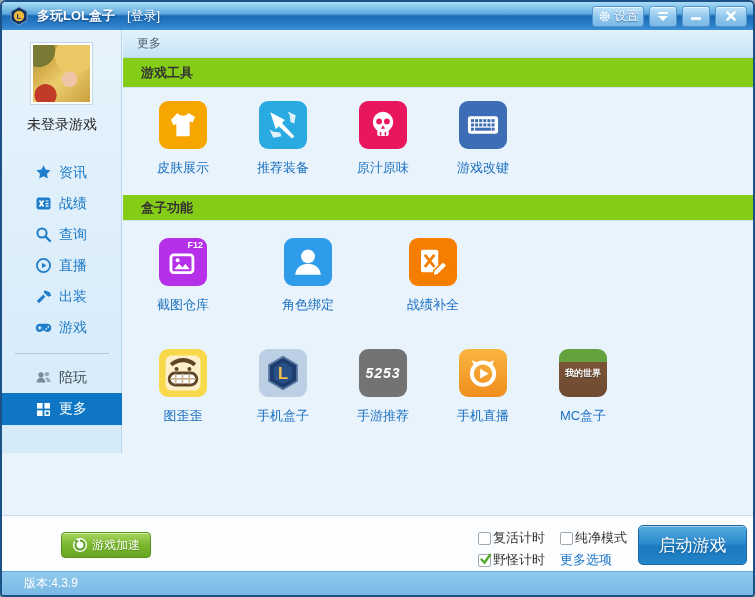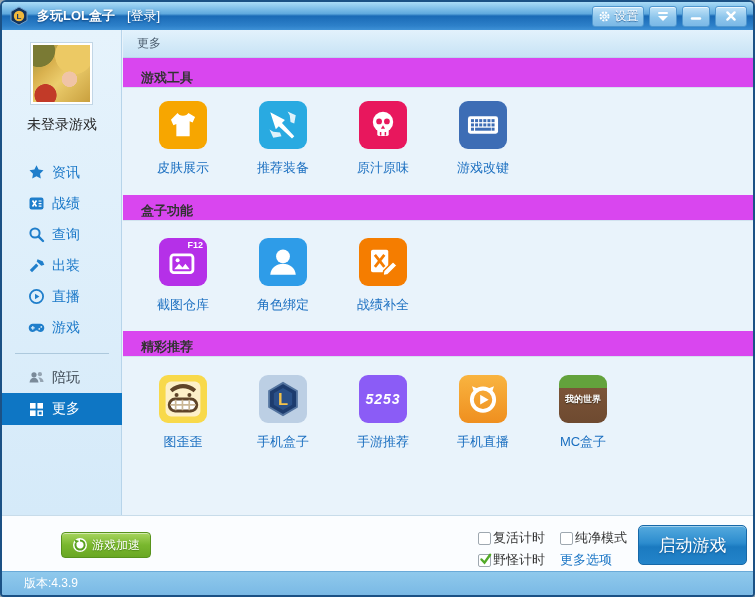--- a/index.html
+++ b/index.html
@@ -25,73 +25,73 @@
     box-shadow:inset 0 1px 0 rgba(255,255,255,.7);
     display:flex; align-items:center; justify-content:center; cursor:pointer;
   }
   .btn-settings { width:52px; gap:4px; color:#fff; font-size:12px; text-shadow:0 1px 1px rgba(20,80,140,.8); }
   .btn-skin { width:28px; flex-direction:column; }
   .btn-min { width:28px; } .btn-close { width:32px; }
   .skin-bar { width:10px; height:2px; background:#fff; border-radius:1px; margin-bottom:2px; }
   .skin-tri { width:0; height:0; border:5px solid transparent; border-top:5px solid #fff; border-bottom:0; }
   
   .sidebar {
-    position:absolute; left:0; top:28px; width:120px; height:485px;
+    position:absolute; left:0; top:28px; width:120px; height:423px;
     background:linear-gradient(180deg,#e6f3fc 0%,#d5eaf9 100%);
     border-right:1px solid #b7d4ea;
     text-decoration:underline;
   }
   .avatar-box { position:absolute; left:28px; top:12px; width:63px; height:63px; background:#fff; border:1px solid #c2d6e6; padding:2px; }
   .avatar {
     width:57px; height:57px;
     background:
       radial-gradient(circle at 64% 60%, #f0c4a6 0 15%, rgba(0,0,0,0) 16%),
       radial-gradient(circle at 22% 88%, #c23a28 0 16%, rgba(0,0,0,0) 17%),
       radial-gradient(circle at 72% 18%, #ecc964 0 30%, rgba(0,0,0,0) 31%),
       radial-gradient(circle at 10% 10%, #7a7a34 0 22%, rgba(0,0,0,0) 23%),
       linear-gradient(135deg,#96913e 0%,#d9b14e 32%,#eccd6d 55%,#c9a03e 100%);
   }
   .avatar-status { position:absolute; left:0; top:86px; width:120px; text-align:center; font-size:14px; color:#222; }
   .side-menu { position:absolute; left:0; top:127px; width:120px; }
-  .side-item { height:31px; display:flex; align-items:center; padding-left:26px; cursor:pointer; font-size:14px; color:#1a78c8; }
+  .side-item { height:31px; display:flex; align-items:center; padding-left:33px; cursor:pointer; font-size:14px; color:#1a78c8; }
   .side-item .s-ico { width:17px; height:17px; margin-right:7px; flex:0 0 17px; }
   .side-divider { position:absolute; left:13px; top:323px; width:94px; border-top:1px solid #adc9dd; }
   .side-menu2 { position:absolute; left:0; top:332px; width:120px; }
   .side-item.secondary { height:31px; color:#3c4752; }
   .side-item.selected { height:32px; background:#0e76c4; color:#fff; }
   
   .content { position:absolute; left:121px; top:28px; width:630px; height:485px; background:#e9f3fb; }
   .topbar {
     height:28px; background:linear-gradient(180deg,#e3f2fc 0%,#c7e3f5 100%);
     border-bottom:1px solid #b9d6ea; display:flex; align-items:center;
     padding-left:14px; font-size:12px; color:#4d5f70;
   }
   .sec-header {
-    height:30px; background:#d946ef; border-bottom:1px solid #d2e3ef;
-    display:flex; align-items:flex-end; padding-left:18px;
+    height:30px; background:#84cc16; border-bottom:1px solid #d2e3ef;
+    display:flex; align-items:center; padding-left:18px;
     font-size:13px; font-weight:bold; color:#333;
   }
   .sec-header.h2 { height:26px; }
   .tile-row { display:flex; padding-left:10px; }
   .row1 { height:107px; padding-top:13px; }
-  .row2 { height:110px; padding-top:17px; }
+  .row2 { height:110px; padding-top:17px;gap:25px; }
   .row3 { padding-top:18px; }
   .tile { width:100px; display:flex; flex-direction:column; align-items:center; cursor:pointer; }
   .tile-icon { position:relative; width:48px; height:48px; border-radius:9px; display:flex; align-items:center; justify-content:center; }
   .tile-label { margin-top:10px; font-size:13px; color:#1b6fc0; white-space:nowrap; }
   .bg-orange  { background:#f7a600; }
   .bg-ltblue  { background:#29aae1; }
   .bg-pink    { background:#e8175d; }
   .bg-navy    { background:#3d6db5; }
   .bg-purple  { background:#b530e8; }
   .bg-blue    { background:#2e9ce8; }
   .bg-orange2 { background:#f57d00; }
   .bg-yellow  { background:#f8d94b; }
   .bg-steel   { background:#bccfe4; }
-  .bg-green   { background:#8b5cf6; }
+  .bg-green   { background:#737373; }
   .bg-amber   { background:linear-gradient(180deg,#f9b440,#ef8f1f); }
   .bg-mc      { background:linear-gradient(180deg,#63a23c 0,#63a23c 27%,#7b5438 27%,#6e4a30 100%); }
   .badge-f12 { position:absolute; top:2px; right:4px; font-size:9px; font-weight:bold; color:#fff; }
   .badge-5253 { font-size:14px; font-weight:bold; font-style:italic; color:#fff; letter-spacing:1px; }
   .badge-mc { font-size:9px; font-weight:bold; color:#fff; text-shadow:0 1px 1px #3a2a18;text-align:right; }
   
   .footer {
     position:absolute; left:0; top:513px; width:751px; height:56px;
     background:#fbfdff; border-top:1px solid #c8dcea;
   }
@@ -187,31 +187,31 @@
       </div>
       <div class="side-item">
         <svg class="s-ico" viewBox="0 0 17 17">
           <circle cx="7" cy="7" r="4.6" fill="none" stroke="#1f7ecb" stroke-width="2"></circle>
           <path d="M10.6 10.6l4.4 4.4" stroke="#1f7ecb" stroke-width="2.4" stroke-linecap="round"></path>
         </svg>
         <span>查询</span>
       </div>
       <div class="side-item">
         <svg class="s-ico" viewBox="0 0 17 17">
+          <circle cx="8.5" cy="8.5" r="6.6" fill="none" stroke="#1f7ecb" stroke-width="1.8"></circle>
+          <path d="M7 5.8l4.4 2.7L7 11.2z" fill="#1f7ecb"></path>
+        </svg>
+        <span>直播</span>
+      </div>
+      <div class="side-item">
+        <svg class="s-ico" viewBox="0 0 17 17">
           <path d="M9.5 2.2l5.2 2 1.6 3.6-3 1-4.6-4.2z" fill="#1f7ecb"></path>
           <path d="M8.2 6.6l2.2 2.2L4 15.3l-2.2-2.2z" fill="#1f7ecb"></path>
         </svg>
         <span>出装</span>
-      </div>
-      <div class="side-item">
-        <svg class="s-ico" viewBox="0 0 17 17">
-          <circle cx="8.5" cy="8.5" r="6.6" fill="none" stroke="#1f7ecb" stroke-width="1.8"></circle>
-          <path d="M7 5.8l4.4 2.7L7 11.2z" fill="#1f7ecb"></path>
-        </svg>
-        <span>直播</span>
       </div>
       <div class="side-item">
         <svg class="s-ico" viewBox="0 0 17 17">
           <path d="M4.8 4.8h7.4c2.3 0 4.1 1.8 4.1 4.1S14.5 13 12.2 13c-1.2 0-2.3-.5-3-1.4H7.8c-.7.9-1.8 1.4-3 1.4C2.5 13 .7 11.2.7 8.9s1.8-4.1 4.1-4.1z" fill="#1f7ecb"></path>
           <path d="M4.8 7v3.8M2.9 8.9h3.8" stroke="#d9edfa" stroke-width="1.2"></path>
           <circle cx="11.3" cy="9.9" r=".9" fill="#d9edfa"></circle>
             <circle cx="13.3" cy="7.9" r=".9" fill="#d9edfa"></circle>
         </svg>
         <span>游戏</span>
       </div>
@@ -337,23 +337,20 @@
           <svg width="36" height="36" viewBox="0 0 24 24">
             <rect x="4" y="3.8" width="11.5" height="15" rx="1.2" fill="#fff"></rect>
             <path d="M6.6 7.2l6.3 8M12.9 7.2l-6.3 8" stroke="#f57d00" stroke-width="1.8"></path>
             <path d="M12.5 17.8l6.2-6.2 2.7 2.7-6.2 6.2-3.3.6z" fill="#fff" stroke="#f57d00" stroke-width="1"></path>
           </svg>
         </div>
         <div class="tile-label">战绩补全</div>
       </div>
     </div>
 
-    <div class="sec-header h2">
-      <span>精彩推荐</span>
-    </div>
     <div class="tile-row row3">
       <div class="tile">
         <div class="tile-icon bg-yellow">
           <svg width="44" height="44" viewBox="0 0 24 24">
             <rect x="2.5" y="2.5" width="19" height="19" rx="3" fill="#fdf0c8"></rect>
             <path d="M5.5 7.5q6.5-5 13 0" fill="none" stroke="#5f4428" stroke-width="2.2"></path>
             <circle cx="8.5" cy="9.8" r="1.1" fill="#5f4428"></circle>
             <circle cx="15.5" cy="9.8" r="1.1" fill="#5f4428"></circle>
             <rect x="4.5" y="12" width="15" height="6.5" rx="3.2" fill="#fff" stroke="#5f4428" stroke-width="1.6"></rect>
             <path d="M8 12.4v5.7M11.7 12.4v5.7M15.4 12.4v5.7M5 15.2h14" stroke="#cbb795" stroke-width=".9"></path>

